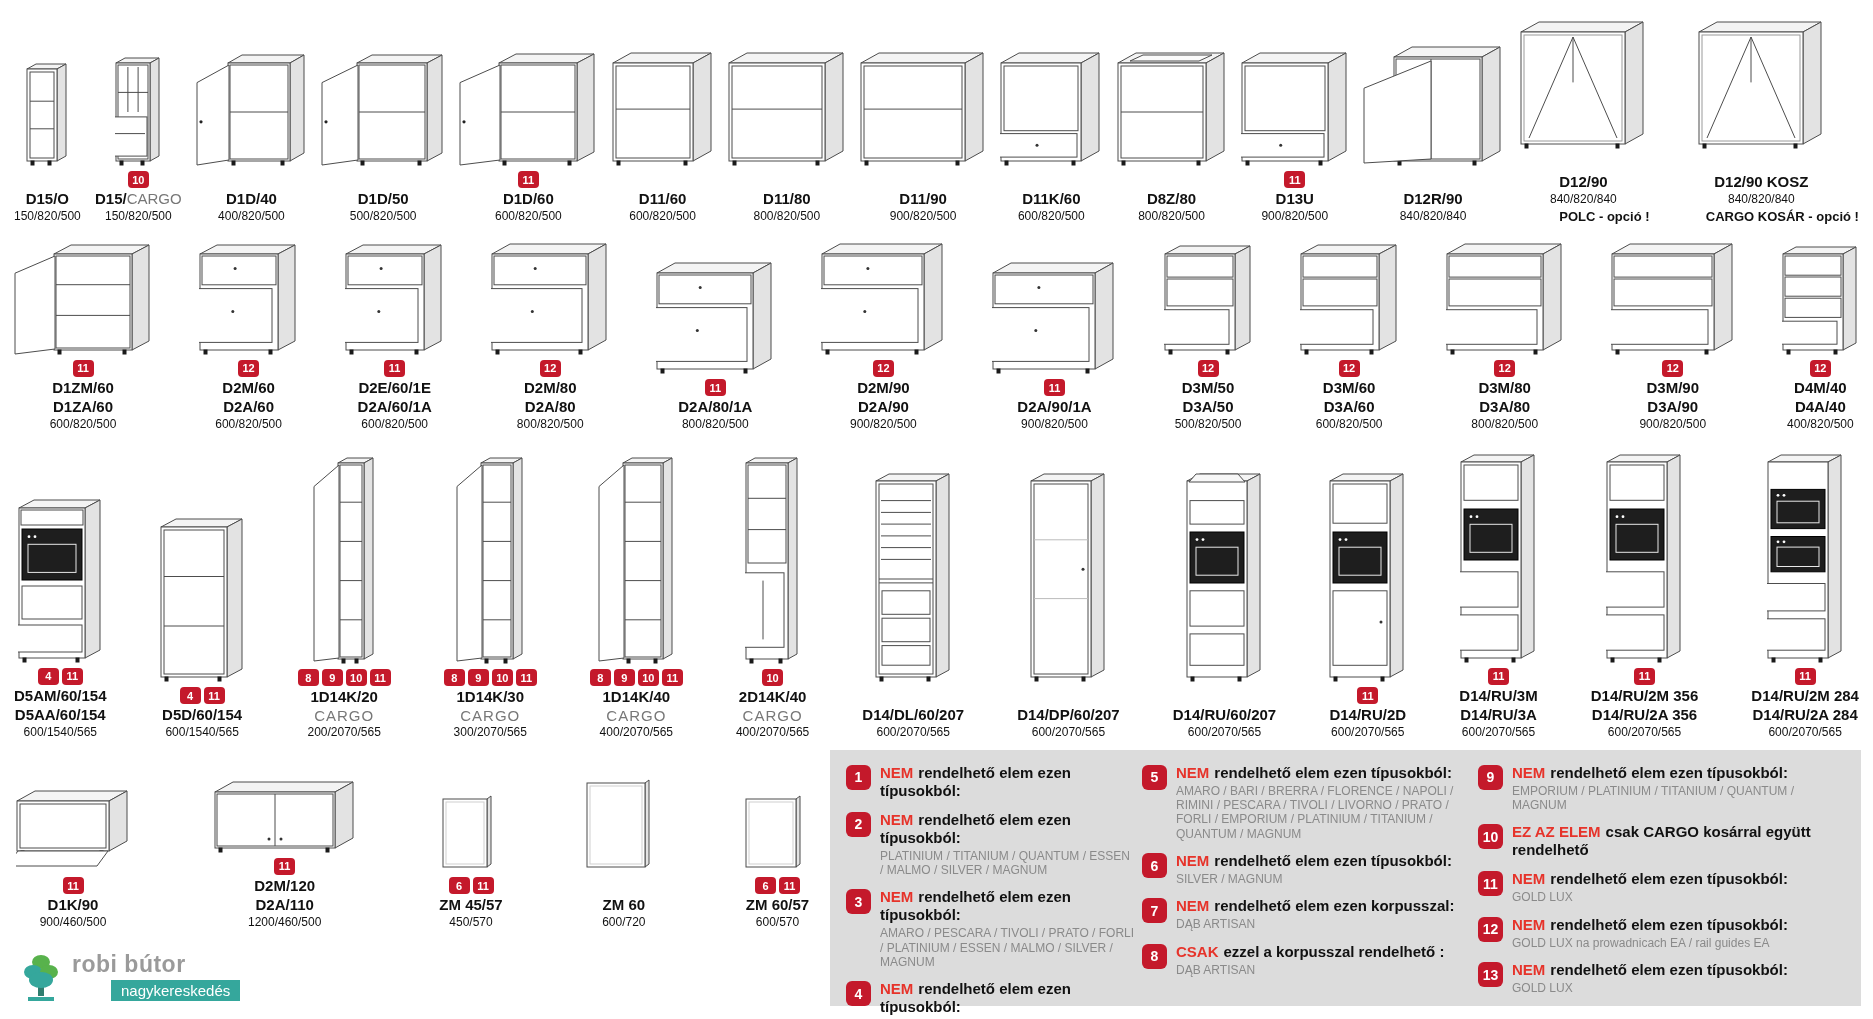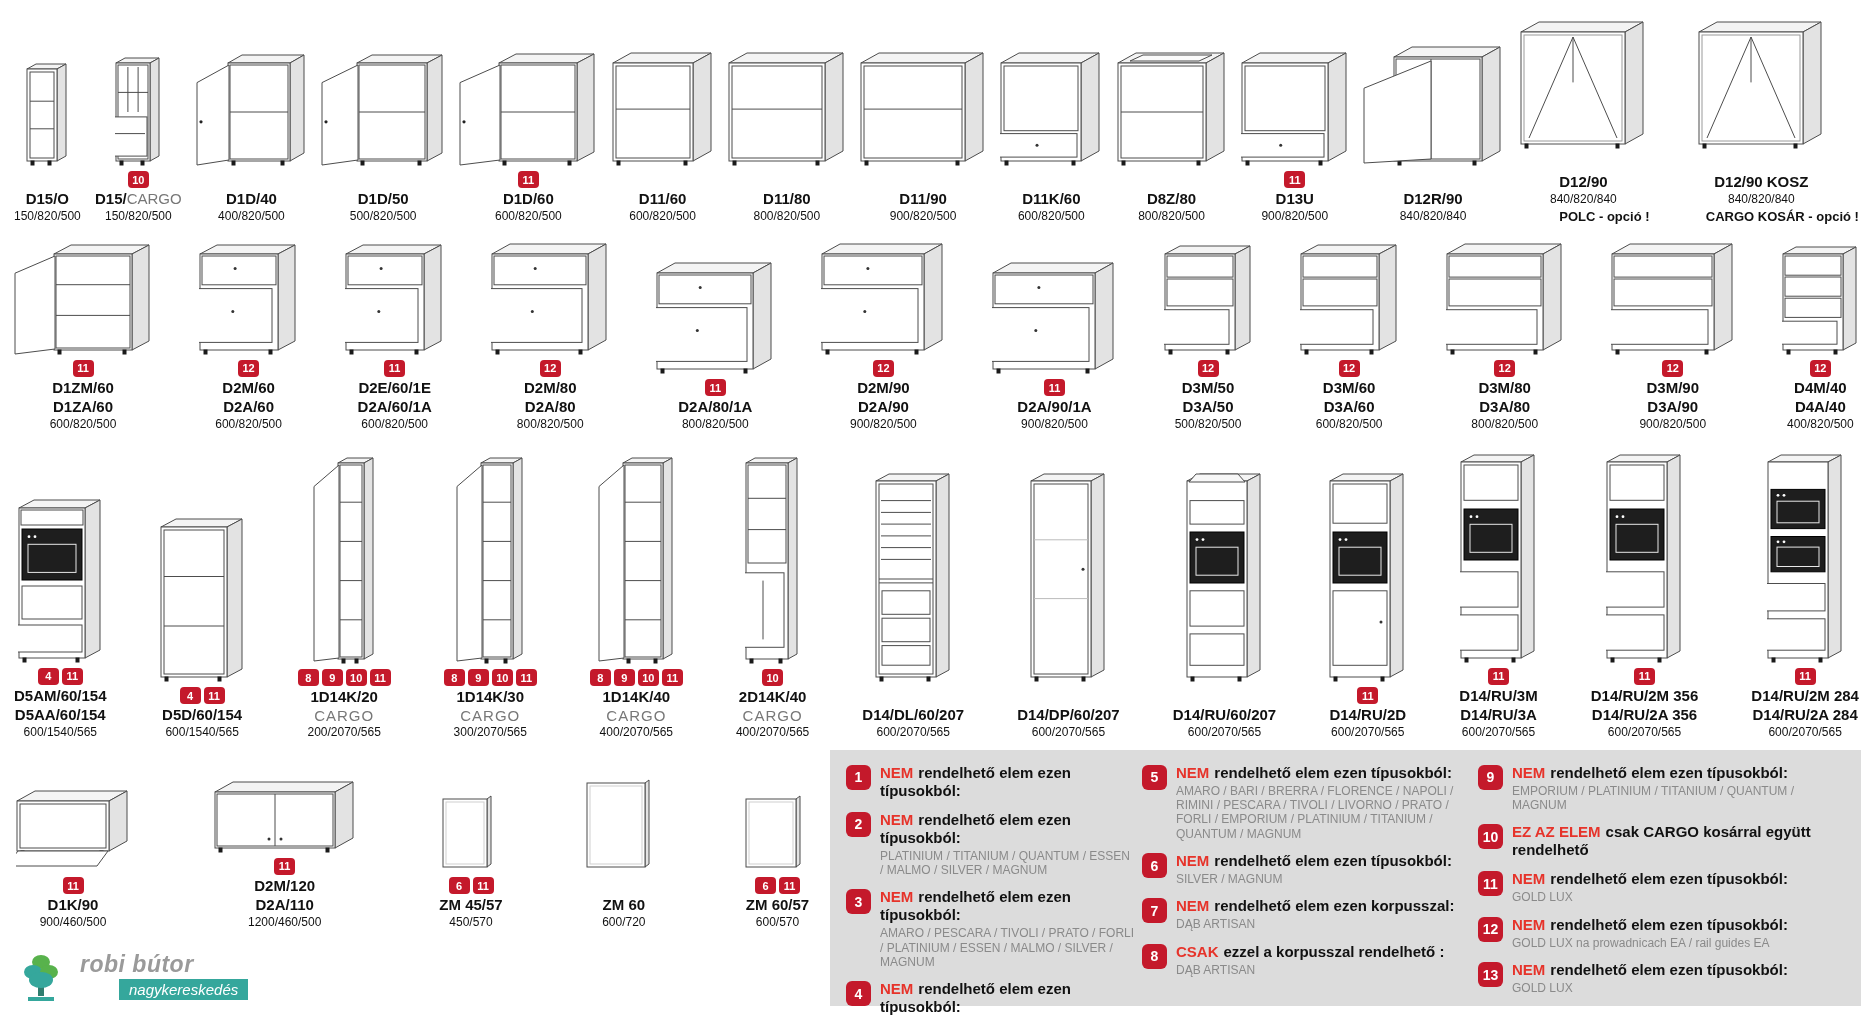--- a/index.html
+++ b/index.html
@@ -32,21 +32,21 @@
   .lcol1{width:290px;}
   .lcol2{width:330px;padding-left:6px;}
   .lcol3{flex:1;padding-left:6px;}
   .litem{display:flex;margin-bottom:11px;}
   .lbadge{flex:0 0 25px;height:25px;background:#c4192b;color:#fff;font-weight:bold;font-size:14px;
           border-radius:6px;display:flex;align-items:center;justify-content:center;margin-top:1px;}
   .ltext{margin-left:9px;}
   .lhead{font-size:15px;font-weight:bold;color:#111;line-height:1.15;}
   .llead{color:#e6332a;margin-right:5px;}
   .lbody{font-size:12px;color:#8a8a8a;line-height:1.2;margin-top:2px;}
-  .logo{display:flex;align-items:flex-start;gap:18px;margin-top:22px;margin-left:8px;font-style:italic;}
+  .logo{display:flex;align-items:center;gap:10px;margin-top:22px;margin-left:8px;}
   .logo-text{display:flex;flex-direction:column;align-items:flex-start;}
   .logo-name{font-size:23px;color:#9a9a9a;font-weight:bold;letter-spacing:.5px;line-height:1.05;}
   .logo-tag{background:#35a79c;color:#fff;font-size:15px;padding:2px 10px;margin-top:3px;margin-left:39px;}
 </style>
 </head>
 <body>
 
 <div id="sheet">
   <div id="rows">
       <div class="row r1">

